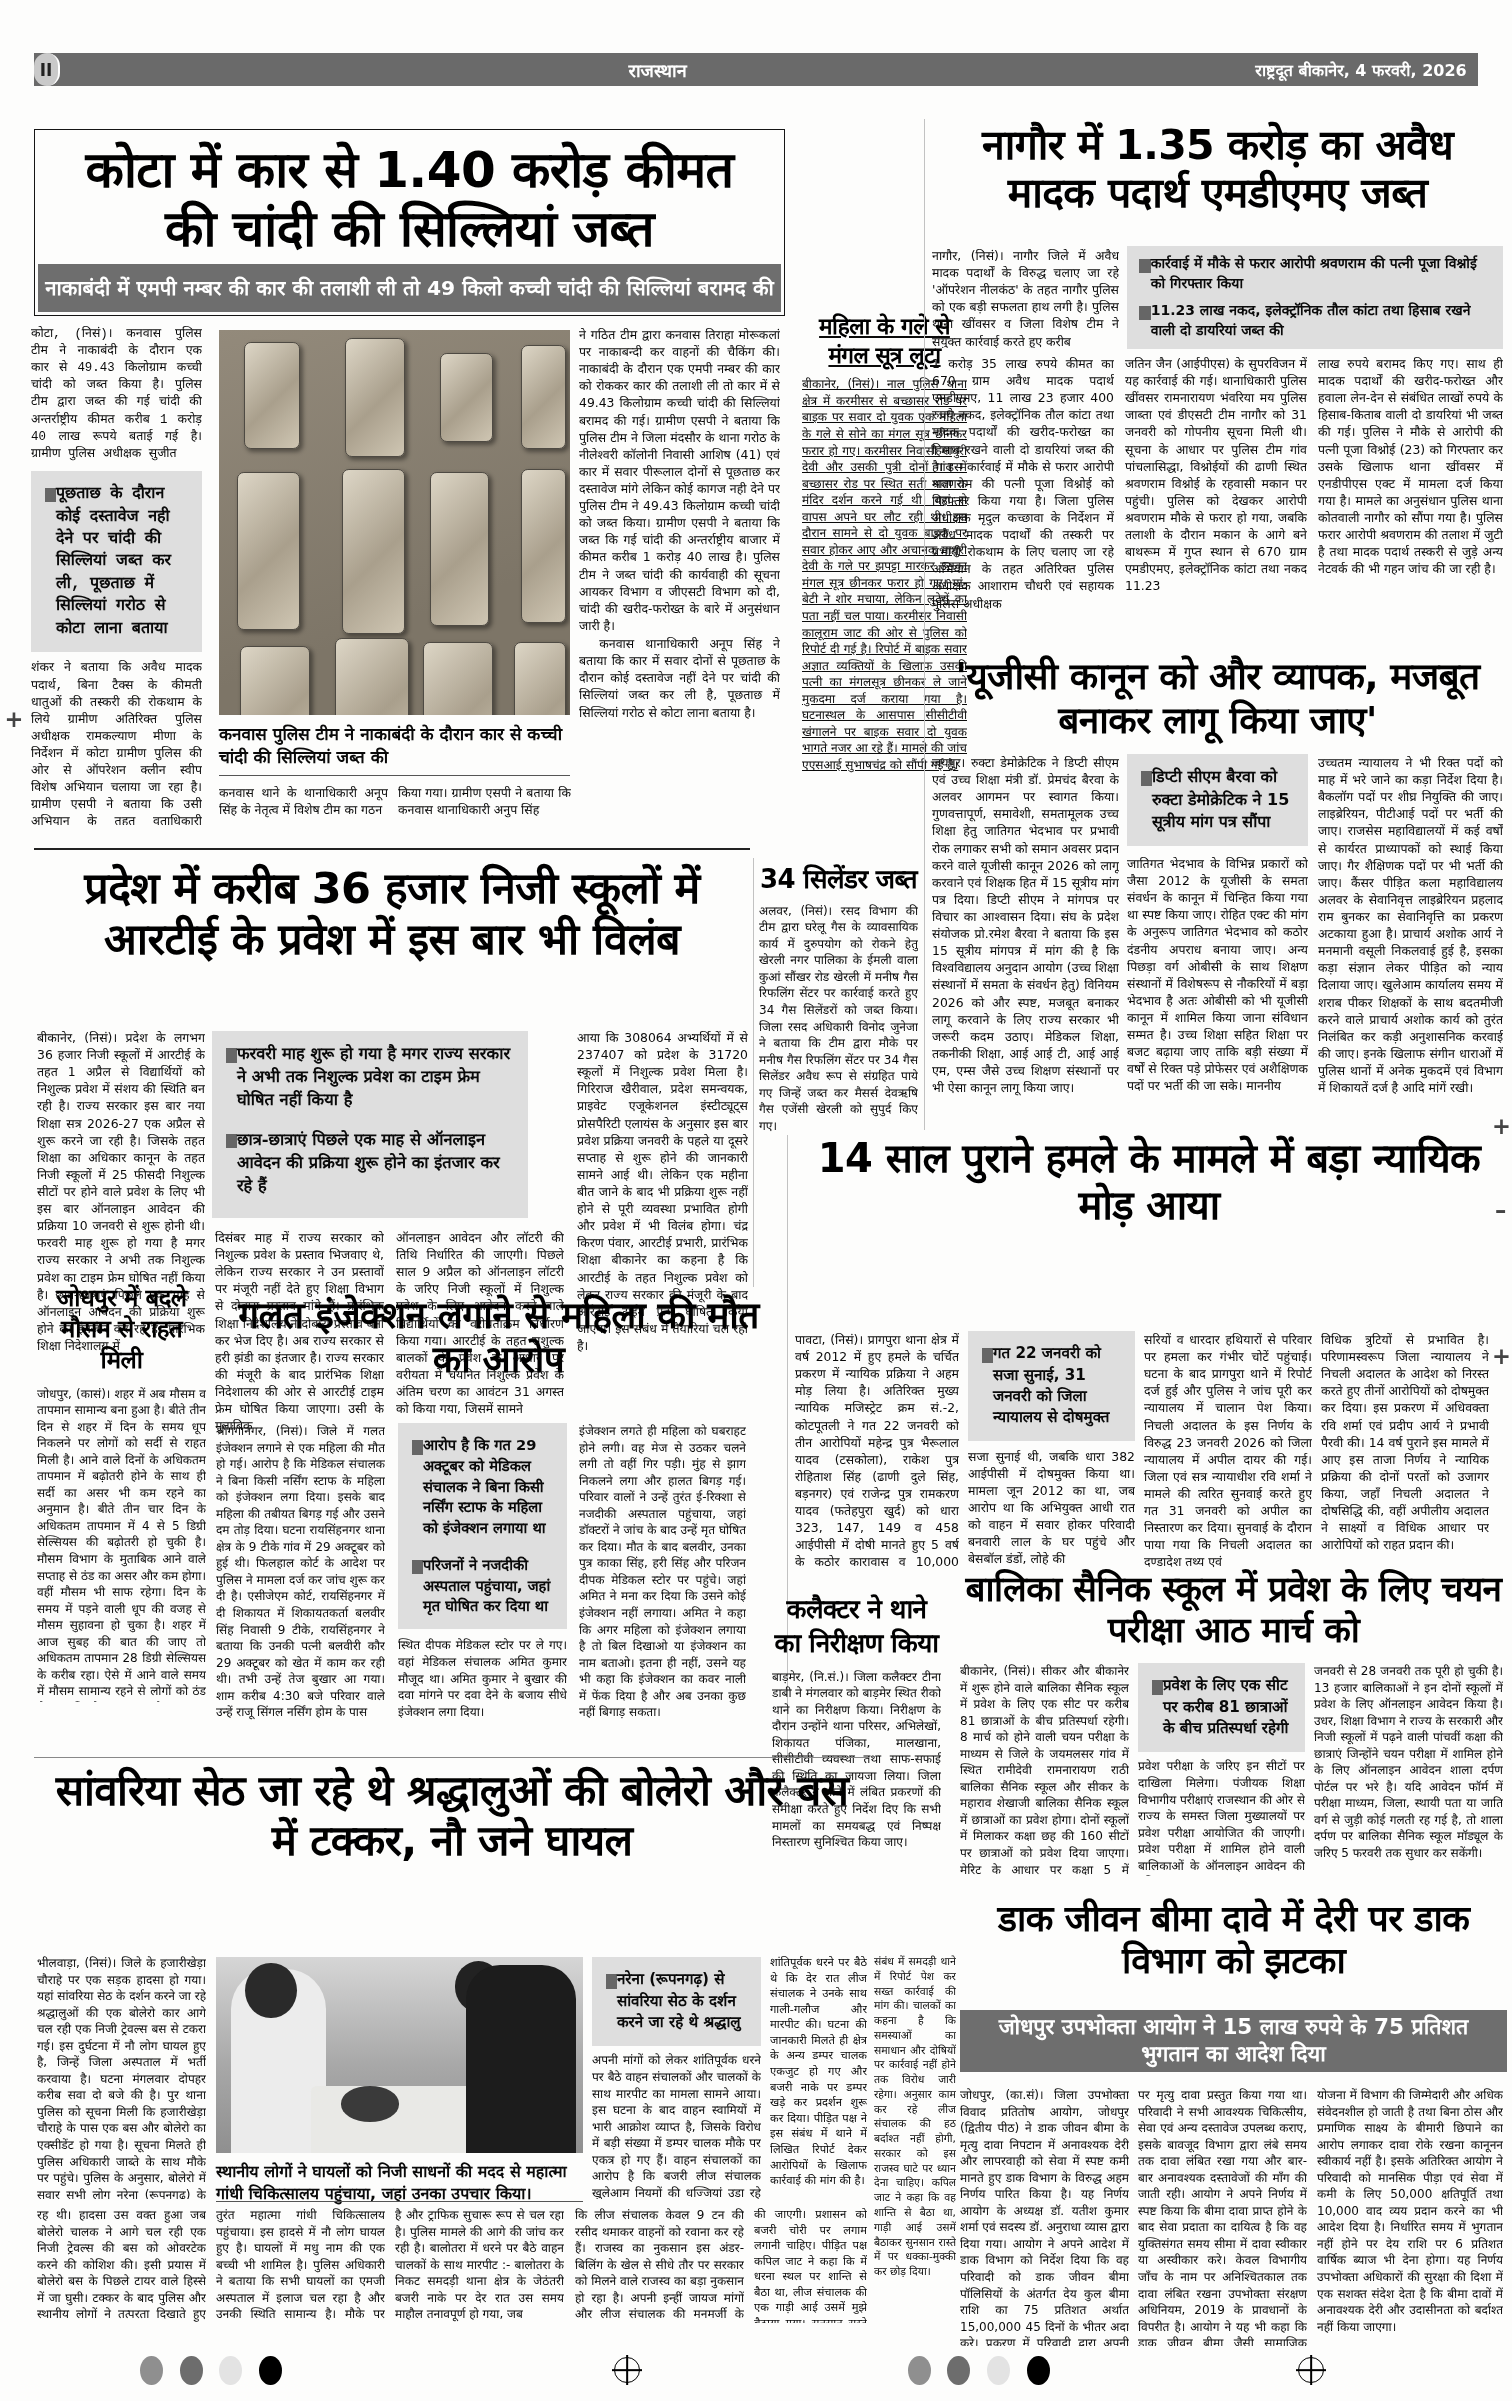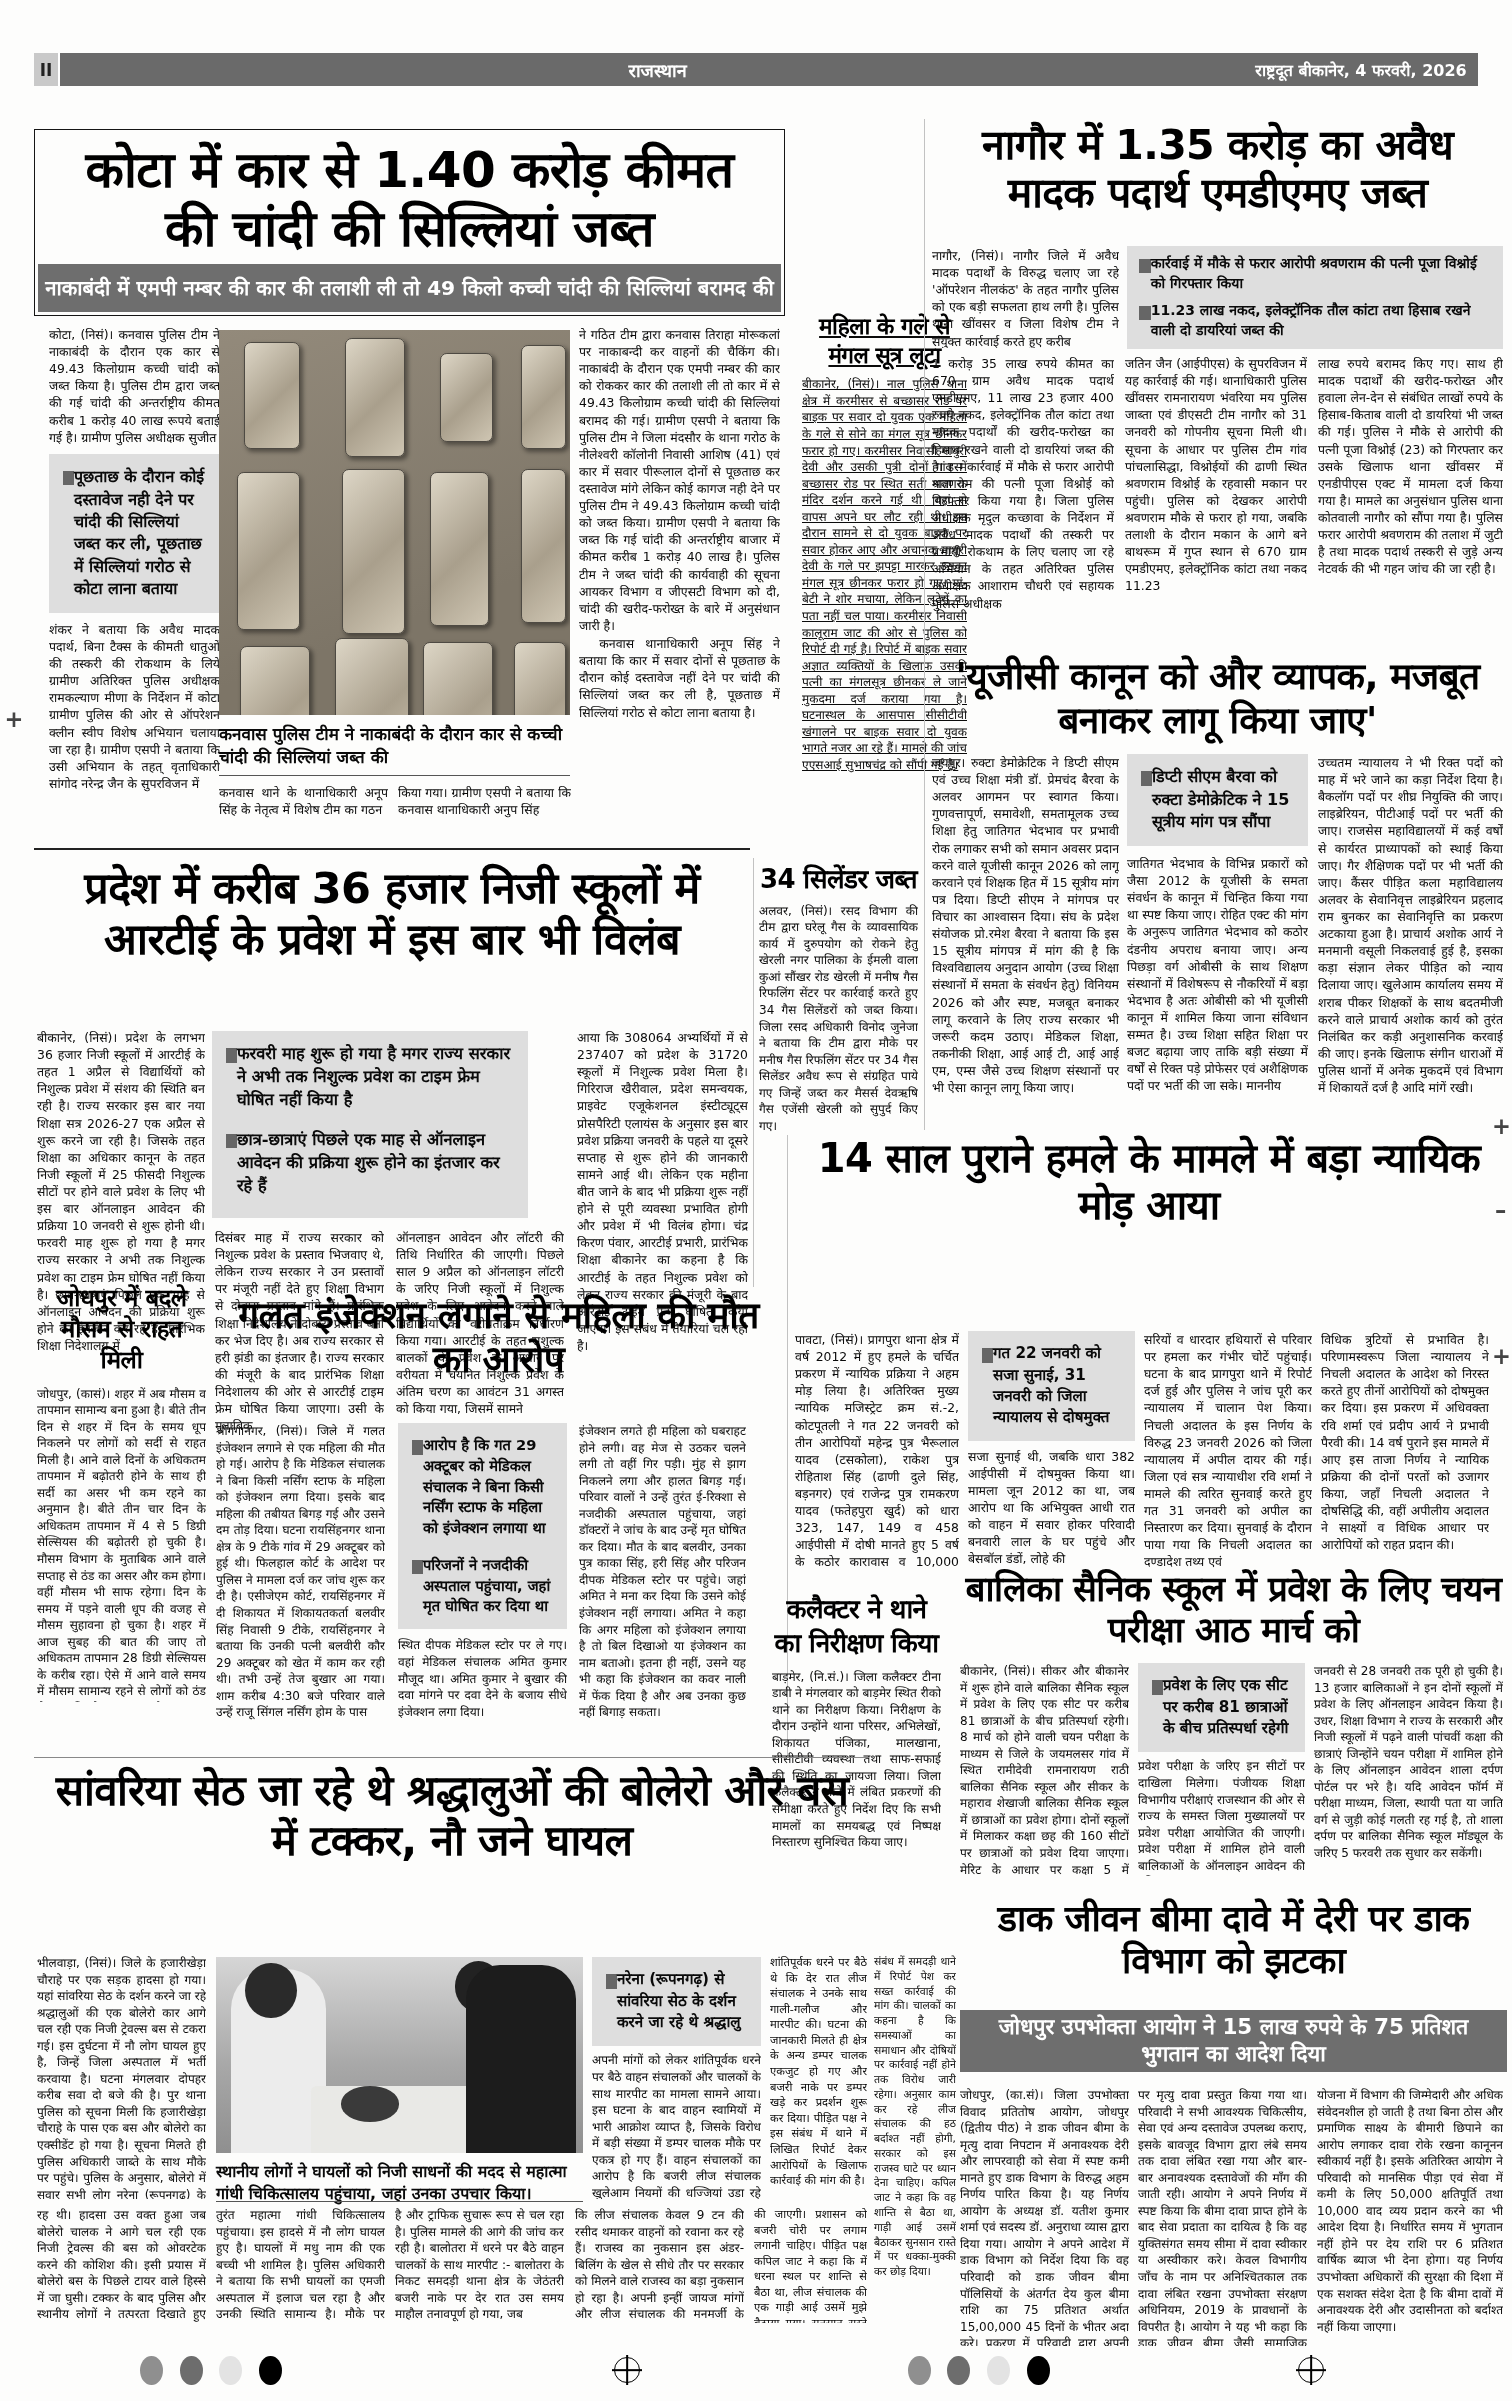--- a/index.html
+++ b/index.html
@@ -15,21 +15,21 @@
   .bc p+p{text-indent:20.3px;margin-top:1.1px;}
   .gbox{background:#dedede;padding:12.4px 13.6px;overflow:hidden;}
   .gb-item{display:flex;font-weight:bold;line-height:1.4;text-align:left;}
   .gb-item+.gb-item{margin-top:17px;}
   .sq{flex:0 0 auto;width:11.3px;height:14.7px;background:#666;margin-top:4.5px;}
   .bar{background:#6e6e6e;color:#fff;font-weight:bold;text-align:center;display:flex;align-items:center;justify-content:center;line-height:1.25;}
   .cap{font-weight:bold;line-height:1.35;text-align:left;}
   .hline{position:absolute;background:#222;height:1.7px;}
   .vline{position:absolute;background:#c2c2c2;width:1.1px;}
   .headbar{position:absolute;left:34px;top:53px;width:1444px;height:33px;background:#6a6a6a;display:flex;align-items:center;}
-  .headbar .pgno{width:26px;height:33px;background:#c9c9c9;color:#222;display:flex;align-items:center;justify-content:center;font-weight:bold;font-size:17px;border-right:2.3px solid #fff;}
+  .headbar .pgno{width:26px;height:33px;background:#c9c9c9;color:#222;display:flex;align-items:center;justify-content:center;font-weight:bold;font-size:17px;border-right:2.3px solid #fff;border-radius:13px;}
   .headbar .sec{flex:1;text-align:center;color:#fff;font-weight:bold;font-size:18px;}
   .headbar .ed{color:#fff;font-weight:bold;font-size:16px;padding-right:11.3px;}
   .kota-box{border:1.7px solid #151515;}
   .photo{overflow:hidden;}
   .photo-silver{background:linear-gradient(160deg,#938a7b,#7d7567 70%);}
   .ingot{position:absolute;background:linear-gradient(135deg,#ddd6c6,#a99f8c 55%,#cfc6b3);border:1.1px solid #4e4a43;border-radius:6.8px;box-shadow:2.3px 2.8px 4.5px rgba(0,0,0,.4);}
   .ingot:nth-of-type(1){left:7%;top:3%;width:16%;height:28%;}
   .ingot:nth-of-type(2){left:36%;top:2%;width:17%;height:31%;}
   .ingot:nth-of-type(3){left:63%;top:6%;width:15%;height:23%;}
   .ingot:nth-of-type(4){left:86%;top:4%;width:13%;height:27%;}
@@ -64,21 +64,21 @@
     <div class="pgno">II</div>
     <div class="sec">राजस्थान</div>
     <div class="ed">राष्ट्रदूत बीकानेर, 4 फरवरी, 2026</div>
   </div>
 
   <div class="abs kota-box" style="left:34px;top:129px;width:751px;height:187px;">
     <div class="hl hl-xxl" style="padding:11.3px 17px 0 17px;">कोटा में कार से 1.40 करोड़ कीमत की चांदी की सिल्लियां जब्त</div>
     <div class="bar abs" style="left:2.8px;right:2.8px;bottom:2.8px;height:48px;font-size:20.3px;">नाकाबंदी में एमपी नम्बर की कार की तलाशी ली तो 49 किलो कच्ची चांदी की सिल्लियां बरामद की</div>
   </div>
 
-  <div class="abs bc" style="left:49px;top:326px;width:171px;height:499px;">
+  <div class="abs bc" style="left:31px;top:326px;width:171px;height:499px;font-family:Liberation Mono, monospace;">
     <p>कोटा, (निसं)। कनवास पुलिस टीम ने नाकाबंदी के दौरान एक कार से 49.43 किलोग्राम कच्ची चांदी को जब्त किया है। पुलिस टीम द्वारा जब्त की गई चांदी की अन्तर्राष्ट्रीय कीमत करीब 1 करोड़ 40 लाख रूपये बताई गई है। ग्रामीण पुलिस अधीक्षक सुजीत</p>
     <div class="gbox" style="margin:8px 0;">
       <div class="gb-item" style="font-size:16px;">
         <span class="sq"></span>
         <span>पूछताछ के दौरान कोई दस्तावेज नही देने पर चांदी की सिल्लियां जब्त कर ली, पूछताछ में सिल्लियां गरोठ से कोटा लाना बताया</span>
       </div>
     </div>
     <p>शंकर ने बताया कि अवैध मादक पदार्थ, बिना टैक्स के कीमती धातुओं की तस्करी की रोकथाम के लिये ग्रामीण अतिरिक्त पुलिस अधीक्षक रामकल्याण मीणा के निर्देशन में कोटा ग्रामीण पुलिस की ओर से ऑपरेशन क्लीन स्वीप विशेष अभियान चलाया जा रहा है। ग्रामीण एसपी ने बताया कि उसी अभियान के तहत् वृताधिकारी सांगोद नरेन्द्र जैन के सुपरविजन में</p>
   </div>
 

